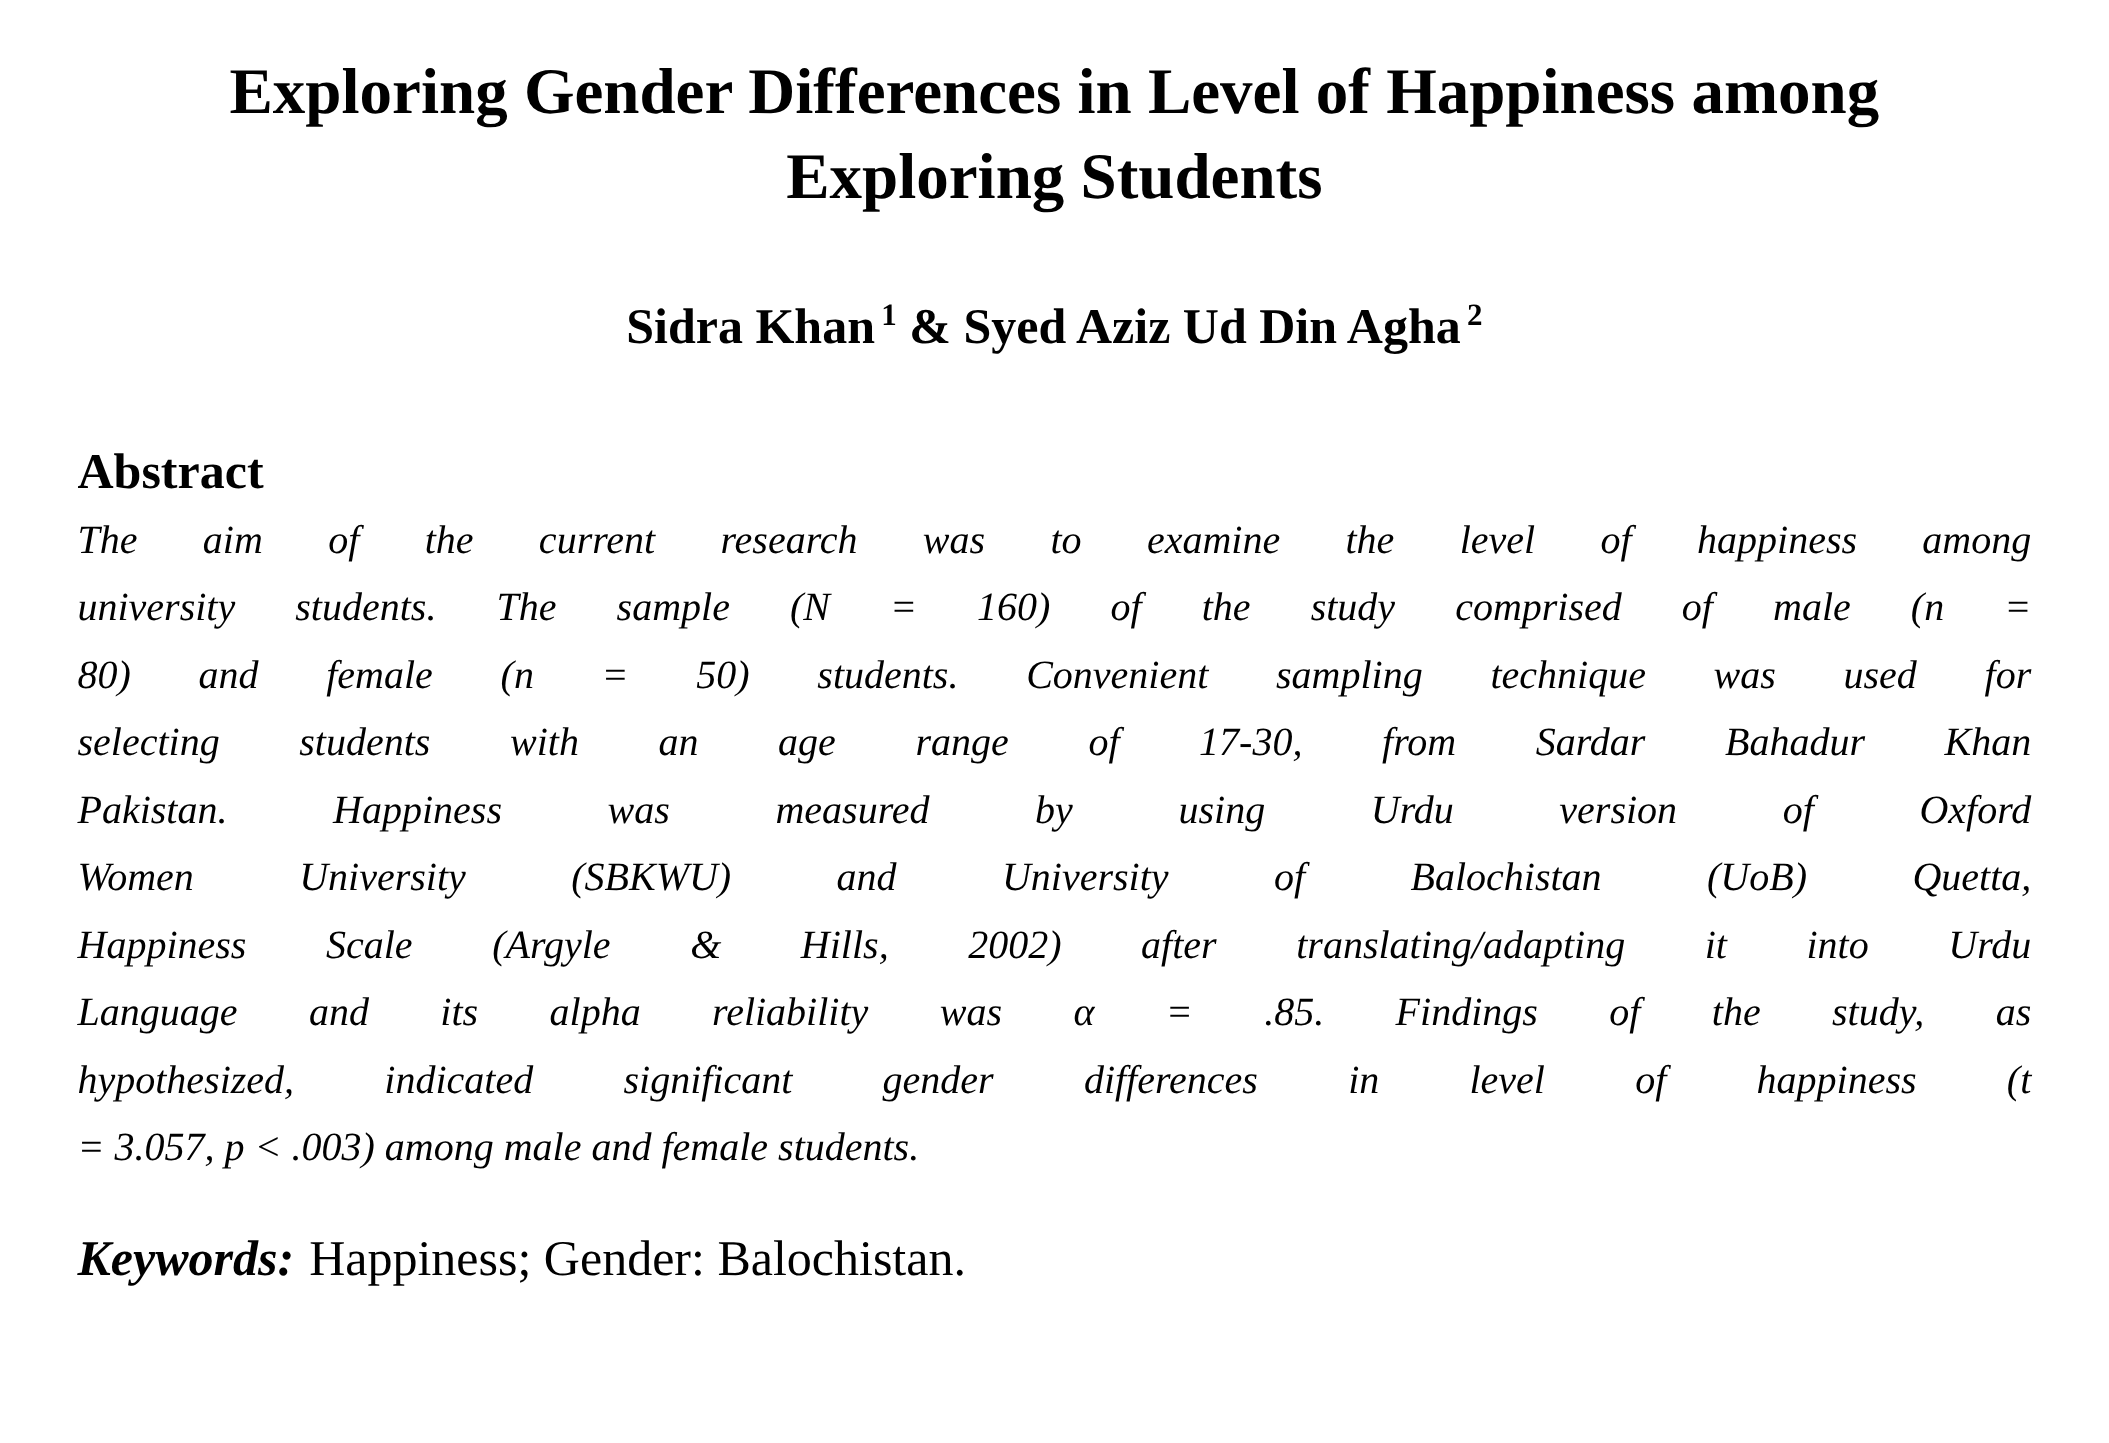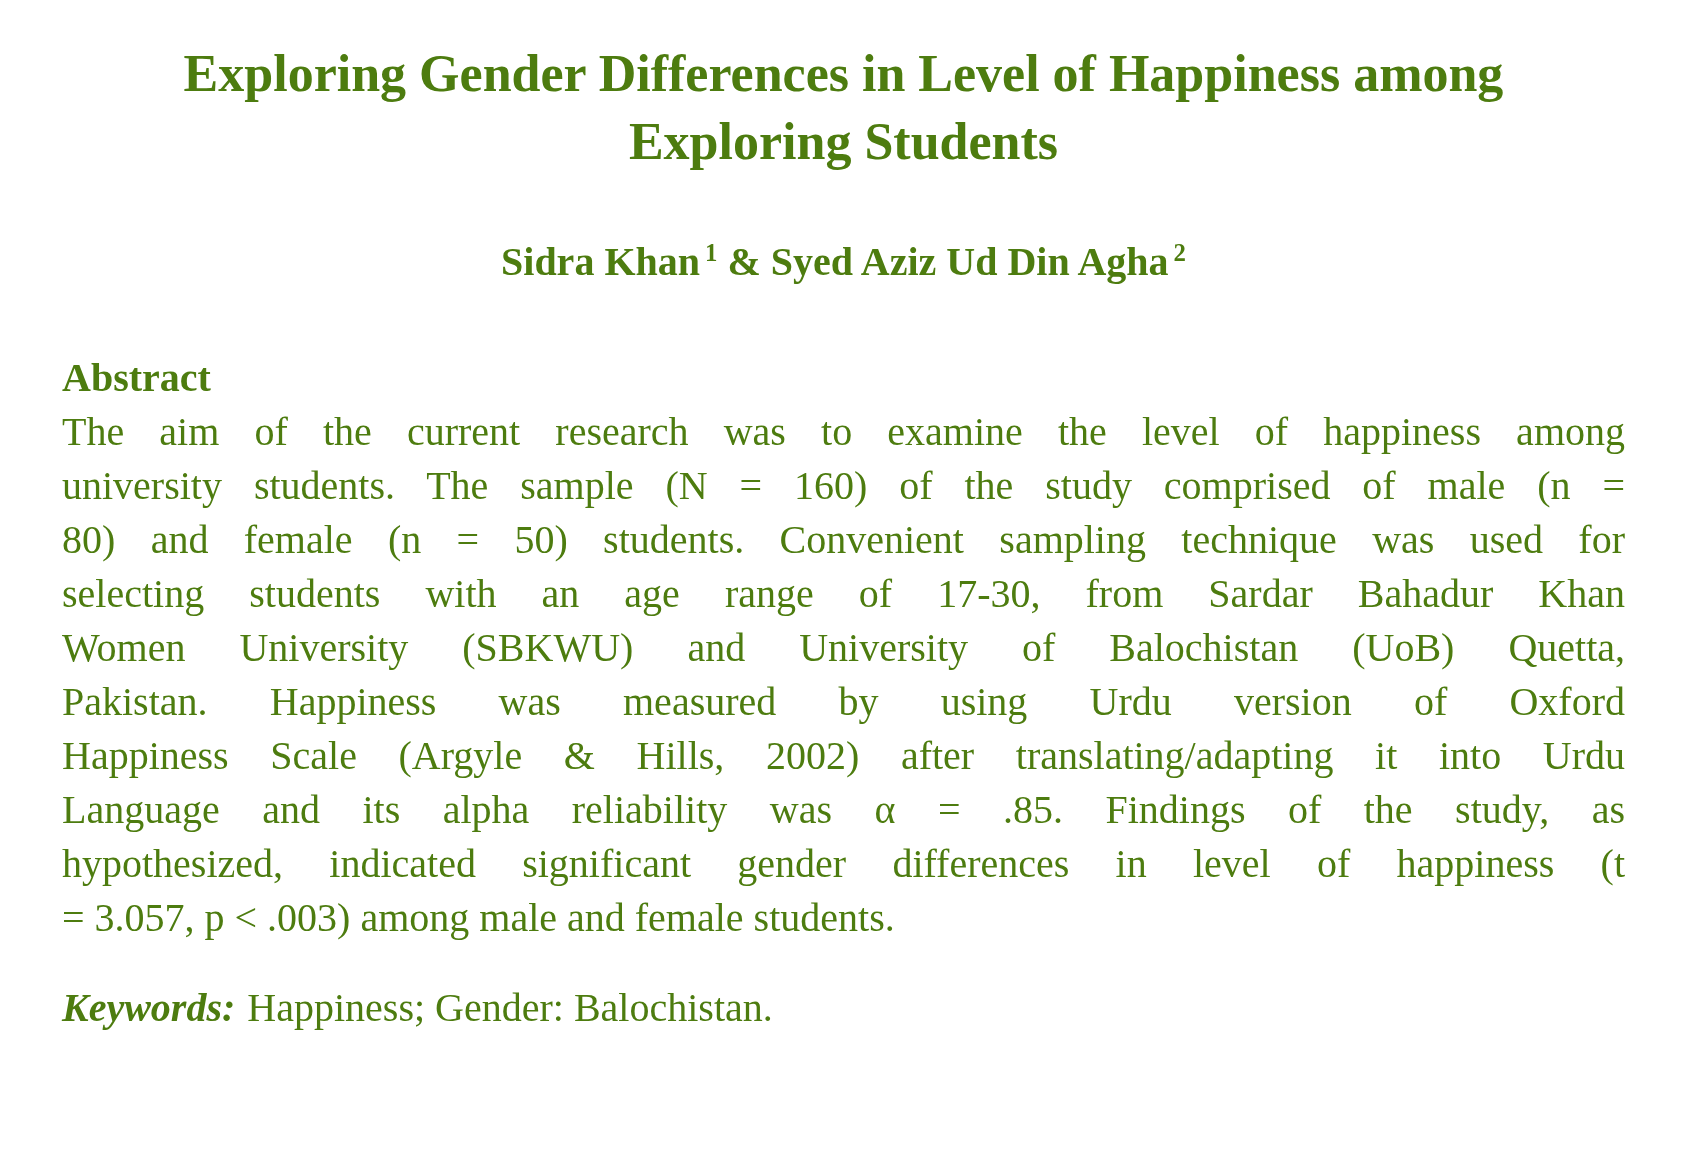--- a/index.html
+++ b/index.html
@@ -5,21 +5,21 @@
   html, body {
     margin: 0;
     padding: 0;
     background: #ffffff;
   }
   .page {
     position: relative;
     width: 1687px;
     height: 1154px;
     background: #ffffff;
-    color: #4d7c0f;
+    color: #000000;
     font-family: "Liberation Serif", "DejaVu Serif", serif;
     box-sizing: border-box;
     padding: 40px 62px 0 62px;
     overflow: hidden;
   }
   .title-block {
     text-align: center;
   }
   .title-line {
     font-size: 52px;
@@ -44,21 +44,22 @@
     margin: 0 10px;
   }
   .abstract-heading {
     margin-top: 64px;
     font-size: 40px;
     font-weight: bold;
     line-height: 54px;
     text-align: left;
   }
   .abstract-body {
-    font-size: 40px;
+    font-size: 32px;
+    font-style: italic;
     line-height: 54px;
   }
   .abs-line {
     text-align: justify;
     text-align-last: justify;
     white-space: normal;
   }
   .abs-line.last-line {
     text-align-last: left;
   }
@@ -87,22 +88,22 @@
     <span>Sidra Khan</span><sup>1</sup><span class="amp">&amp;</span><span>Syed Aziz Ud Din Agha</span><sup>2</sup>
   </div>
 
   <div class="abstract-heading">Abstract</div>
 
   <div class="abstract-body">
     <div class="abs-line">The aim of the current research was to examine the level of happiness among</div>
     <div class="abs-line">university students. The sample (N = 160) of the study comprised of male (n =</div>
     <div class="abs-line">80) and female (n = 50) students. Convenient sampling technique was used for</div>
     <div class="abs-line">selecting students with an age range of 17-30, from Sardar Bahadur Khan</div>
+    <div class="abs-line">Pakistan. Happiness was measured by using Urdu version of Oxford</div>
     <div class="abs-line">Women University (SBKWU) and University of Balochistan (UoB) Quetta,</div>
-    <div class="abs-line">Pakistan. Happiness was measured by using Urdu version of Oxford</div>
     <div class="abs-line">Happiness Scale (Argyle &amp; Hills, 2002) after translating/adapting it into Urdu</div>
     <div class="abs-line">Language and its alpha reliability was α = .85. Findings of the study, as</div>
     <div class="abs-line">hypothesized, indicated significant gender differences in level of happiness (t</div>
     <div class="abs-line last-line">= 3.057, p &lt; .003) among male and female students.</div>
   </div>
 
   <div class="keywords-line">
     <span class="keywords-label">Keywords:</span><span>Happiness; Gender: Balochistan.</span>
   </div>
 

